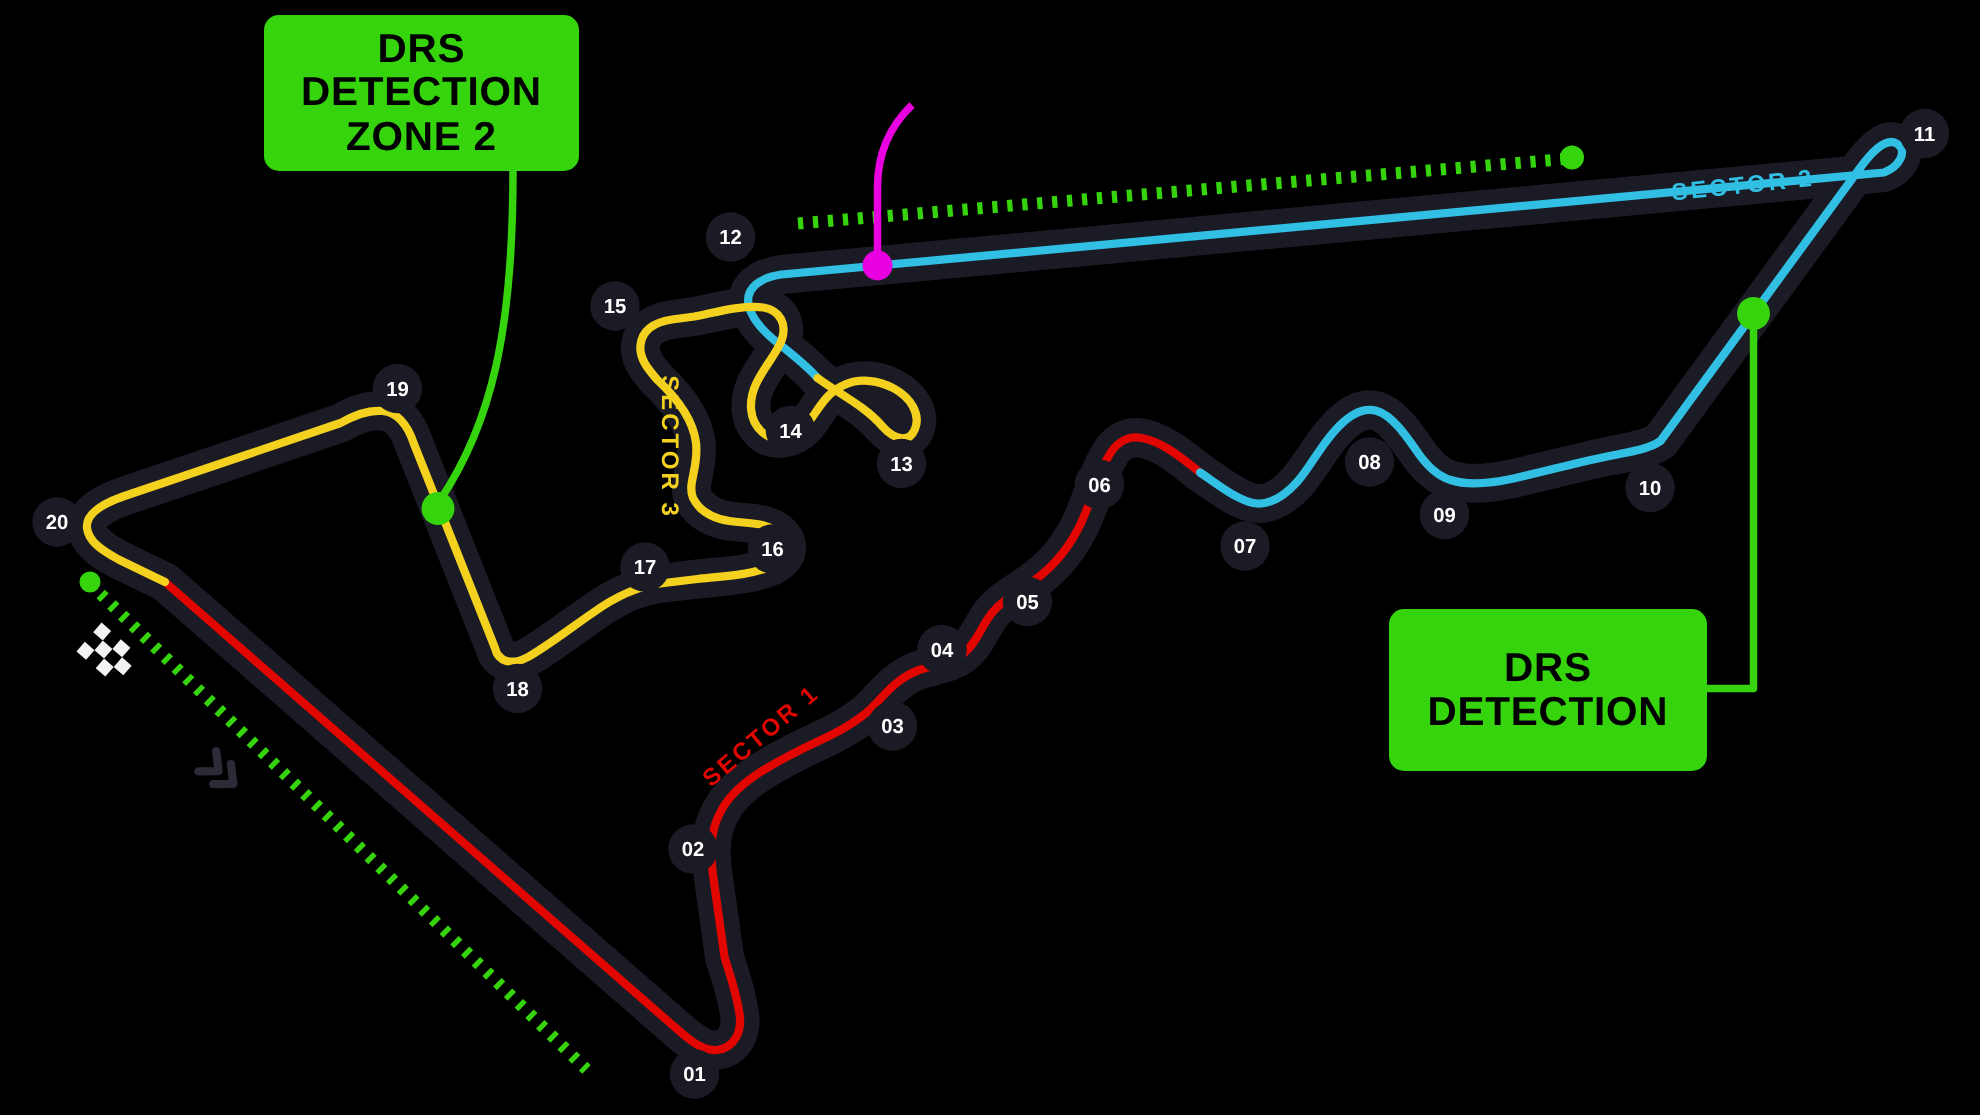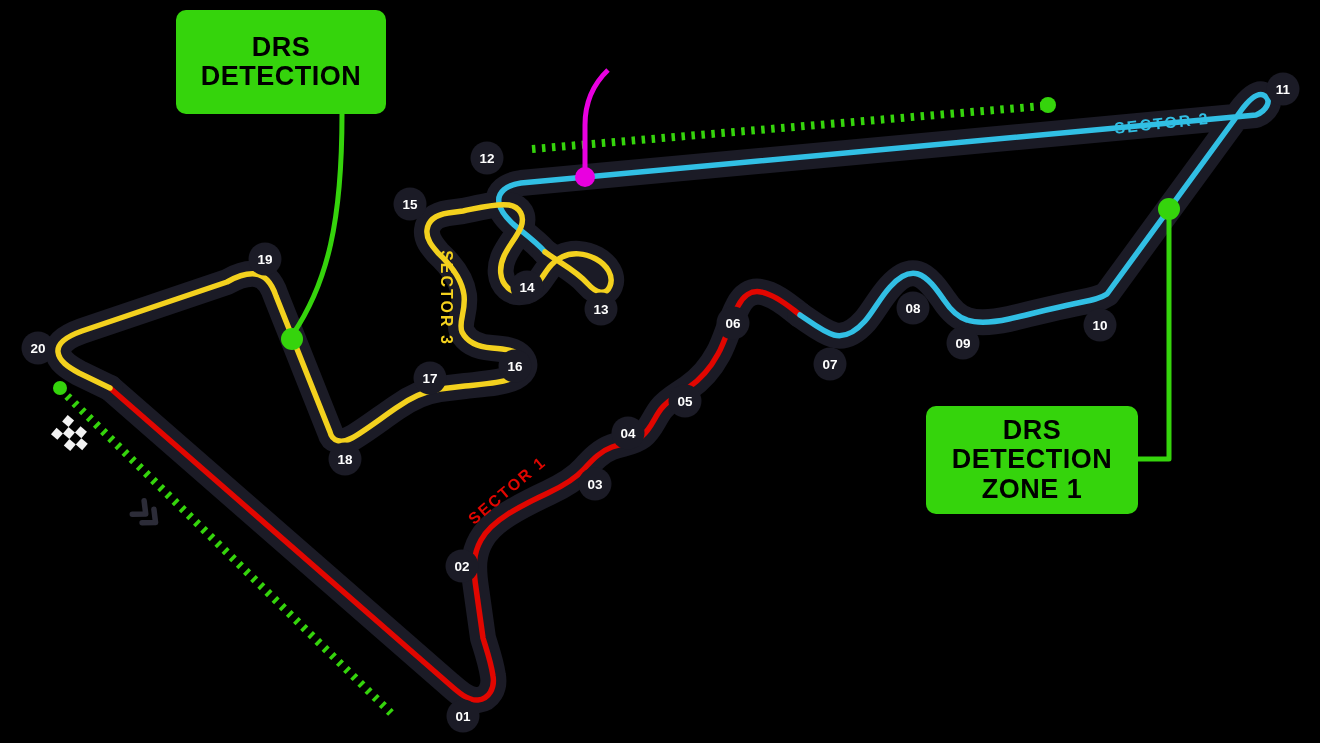--- a/index.html
+++ b/index.html
@@ -192,22 +192,22 @@
         <g>
           <circle cx="38" cy="348" r="16.5" fill="#1b1b26"></circle>
           <text x="38" y="348" dy="0.36em" text-anchor="middle" class="corner-num">20</text>
         </g>
       </g>
   </svg>
 
   <div id="drs2-box" class="callout green">
     <div class="ln">DRS</div>
     <div class="ln">DETECTION</div>
+    <div class="ln">ZONE 2</div>
   </div>
 
 
   <div id="drs1-box" class="callout green">
     <div class="ln">DRS</div>
     <div class="ln">DETECTION</div>
-    <div class="ln">ZONE 1</div>
   </div>
 
 </div>
 
 </body></html>

